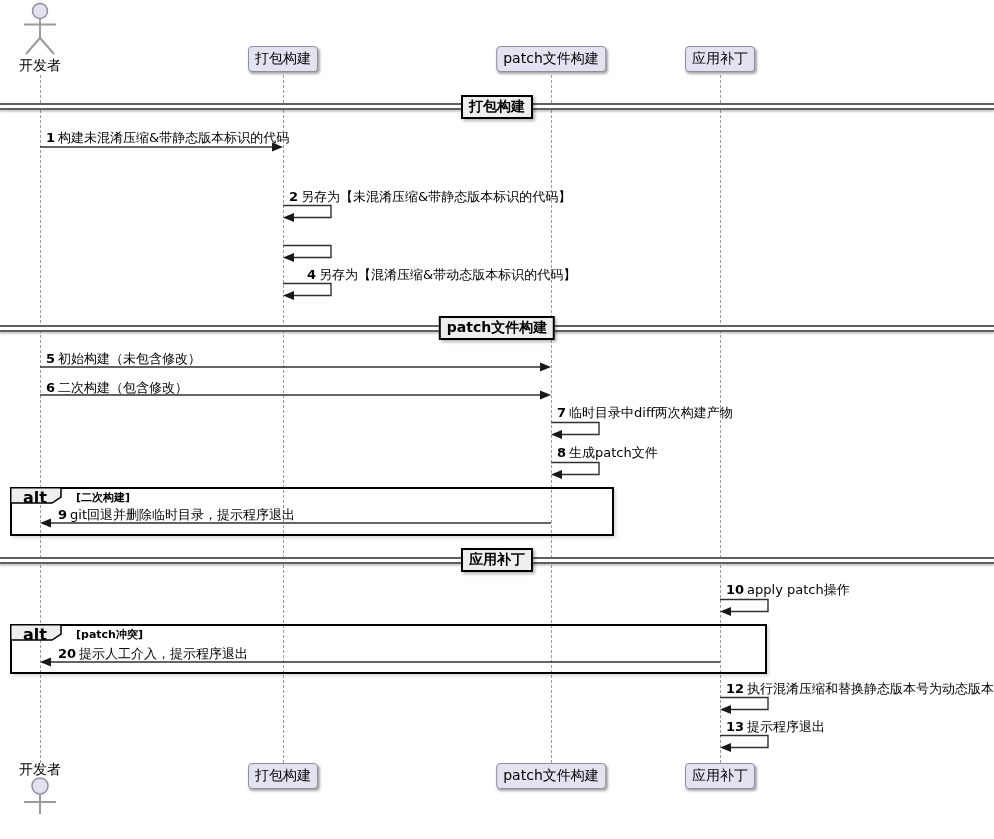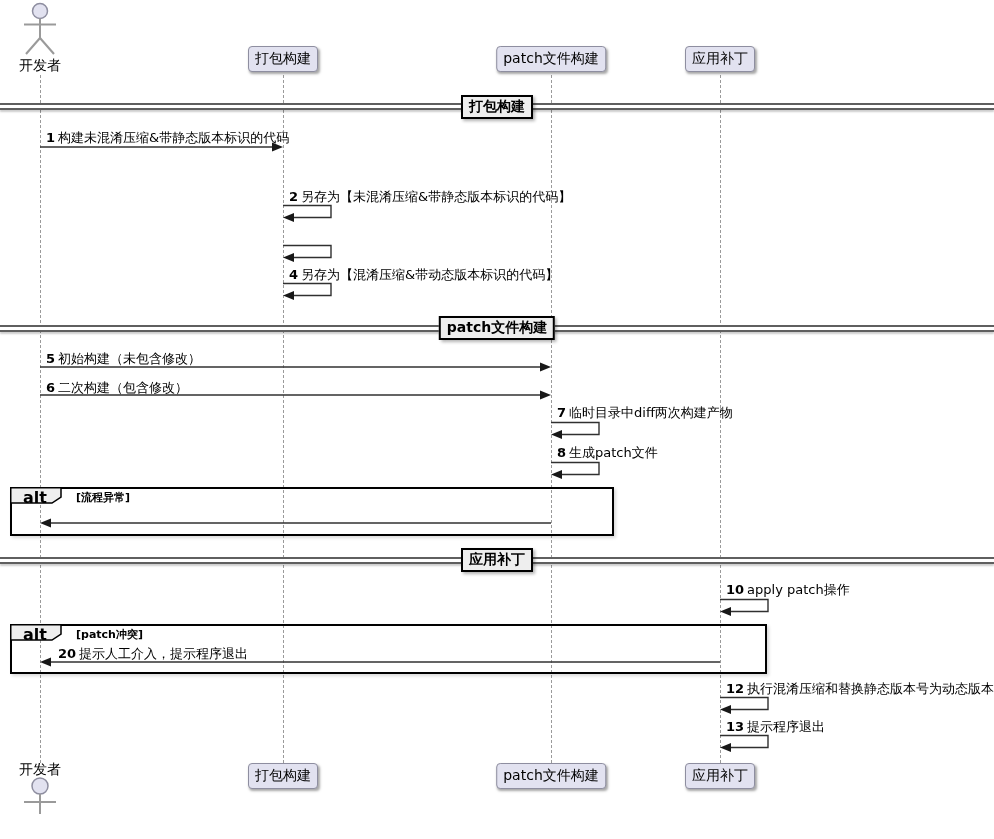--- a/index.html
+++ b/index.html
@@ -63,21 +63,21 @@
   <svg class="selfmsg" style="left:283px;top:204px" width="58" height="19">
     <path d="M0,1.5 H48 V13.5 H11" fill="none" stroke="#303030" stroke-width="1.4"></path>
       <polygon points="0,13.5 11,9 11,18" fill="#181818"></polygon>
   </svg>
 
   <svg class="selfmsg" style="left:283px;top:244px" width="58" height="19">
     <path d="M0,1.5 H48 V13.5 H11" fill="none" stroke="#303030" stroke-width="1.4"></path>
       <polygon points="0,13.5 11,9 11,18" fill="#181818"></polygon>
   </svg>
 
-  <div class="msg" style="left:289px;top:266px"><b>4</b><span>另存为【混淆压缩&amp;带动态版本标识的代码】</span></div>
+  <div class="msg" style="left:307px;top:266px"><b>4</b><span>另存为【混淆压缩&amp;带动态版本标识的代码】</span></div>
   <svg class="selfmsg" style="left:283px;top:282px" width="58" height="19">
     <path d="M0,1.5 H48 V13.5 H11" fill="none" stroke="#303030" stroke-width="1.4"></path>
       <polygon points="0,13.5 11,9 11,18" fill="#181818"></polygon>
   </svg>
 
   <div class="divider-line" style="top:325px"></div>
   <div class="divider-label" style="top:316px">patch文件构建</div>
 
   <div class="msg" style="left:46px;top:350px"><b>5</b><span>初始构建（未包含修改）</span></div>
   <svg class="arrow" style="left:40px;top:360px" width="513" height="14">
@@ -101,22 +101,23 @@
   <svg class="selfmsg" style="left:551px;top:461px" width="58" height="19">
     <path d="M0,1.5 H48 V13.5 H11" fill="none" stroke="#303030" stroke-width="1.4"></path>
       <polygon points="0,13.5 11,9 11,18" fill="#181818"></polygon>
   </svg>
 
   <div class="alt-frame" style="left:10px;top:487px;width:600px;height:45px">
     <svg class="alt-pent" width="52" height="17">
       <path d="M0.75,0.75 H51 V10 L42,16 H0.75 Z" fill="#EEEEEE" stroke="#000" stroke-width="1.5"></path>
     </svg>
     <span class="alt-op">alt</span>
-    <span class="alt-cond">[流程异常]</span>
+    <span class="alt-cond">[二次构建]</span>
   </div>
+  <div class="msg" style="left:58px;top:506px"><b>9</b><span>git回退并删除临时目录，提示程序退出</span></div>
   <svg class="arrow" style="left:40px;top:516px" width="513" height="14">
     <line x1="511" y1="7" x2="10" y2="7" stroke="#303030" stroke-width="1.4"></line>
       <polygon points="0,7 11,2.5 11,11.5" fill="#181818"></polygon>
   </svg>
 
   <div class="divider-line" style="top:557px"></div>
   <div class="divider-label" style="top:548px">应用补丁</div>
 
   <div class="msg" style="left:726px;top:581px"><b>10</b><span>apply patch操作</span></div>
   <svg class="selfmsg" style="left:720px;top:598px" width="58" height="19">

